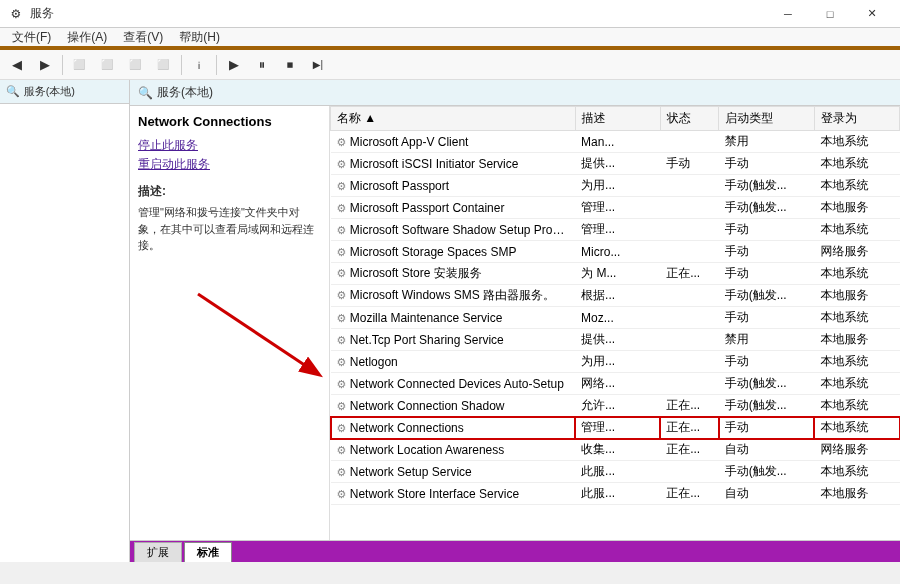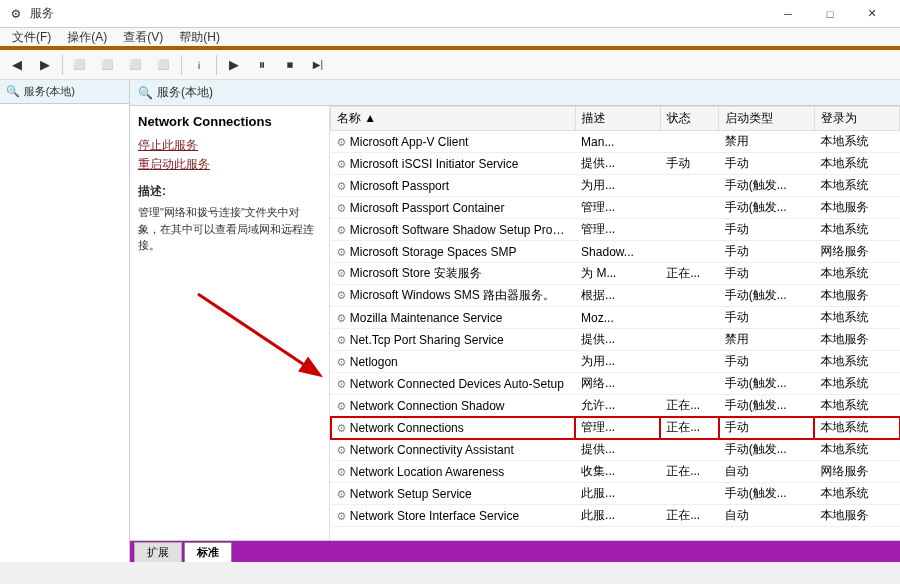--- a/index.html
+++ b/index.html
@@ -145,21 +145,21 @@
       padding: 8px;
       flex-shrink: 0;
     }
     .service-name-heading {
       font-weight: bold;
       font-size: 13px;
       margin-bottom: 8px;
       color: #000;
     }
     .service-link {
-      color: #7f1d1d;
+      color: #4c1d95;
       text-decoration: underline;
       cursor: pointer;
       display: block;
       margin-bottom: 2px;
       font-size: 12px;
     }
     .service-desc-label {
       margin-top: 10px;
       font-size: 12px;
       font-weight: bold;
@@ -381,21 +381,21 @@
     <td style="max-width:80px; overflow:hidden; text-overflow:ellipsis;">管理...</td>
     <td style="max-width:55px; overflow:hidden; text-overflow:ellipsis;"></td>
     <td style="max-width:90px; overflow:hidden; text-overflow:ellipsis;">手动</td>
     <td style="max-width:80px; overflow:hidden; text-overflow:ellipsis;">本地系统</td>
   </tr>
               <tr>
     <td style="max-width:230px; overflow:hidden; text-overflow:ellipsis;">
       <span style="color:#888; font-size:11px;">⚙</span>
       <span>Microsoft Storage Spaces SMP</span>
     </td>
-    <td style="max-width:80px; overflow:hidden; text-overflow:ellipsis;">Shadow...</td>
+    <td style="max-width:80px; overflow:hidden; text-overflow:ellipsis;">Micro...</td>
     <td style="max-width:55px; overflow:hidden; text-overflow:ellipsis;"></td>
     <td style="max-width:90px; overflow:hidden; text-overflow:ellipsis;">手动</td>
     <td style="max-width:80px; overflow:hidden; text-overflow:ellipsis;">网络服务</td>
   </tr>
               <tr>
     <td style="max-width:230px; overflow:hidden; text-overflow:ellipsis;margin-top:12px;">
       <span style="color:#888; font-size:11px;">⚙</span>
       <span>Microsoft Store 安装服务</span>
     </td>
     <td style="max-width:80px; overflow:hidden; text-overflow:ellipsis;">为 M...</td>
@@ -464,30 +464,20 @@
     <td style="max-width:80px; overflow:hidden; text-overflow:ellipsis;">本地系统</td>
   </tr>
               <tr class="highlight-row">
     <td style="max-width:230px; overflow:hidden; text-overflow:ellipsis;">
       <span style="color:#888; font-size:11px;">⚙</span>
       <span>Network Connections</span>
     </td>
     <td style="max-width:80px; overflow:hidden; text-overflow:ellipsis;">管理...</td>
     <td style="max-width:55px; overflow:hidden; text-overflow:ellipsis;">正在...</td>
     <td style="max-width:90px; overflow:hidden; text-overflow:ellipsis;">手动</td>
-    <td style="max-width:80px; overflow:hidden; text-overflow:ellipsis;">本地系统</td>
-  </tr>
-              <tr>
-    <td style="max-width:230px; overflow:hidden; text-overflow:ellipsis;">
-      <span style="color:#888; font-size:11px;">⚙</span>
-      <span>Network Connectivity Assistant</span>
-    </td>
-    <td style="max-width:80px; overflow:hidden; text-overflow:ellipsis;">提供...</td>
-    <td style="max-width:55px; overflow:hidden; text-overflow:ellipsis;"></td>
-    <td style="max-width:90px; overflow:hidden; text-overflow:ellipsis;">手动(触发...</td>
     <td style="max-width:80px; overflow:hidden; text-overflow:ellipsis;">本地系统</td>
   </tr>
               <tr>
     <td style="max-width:230px; overflow:hidden; text-overflow:ellipsis;">
       <span style="color:#888; font-size:11px;">⚙</span>
       <span>Network Location Awareness</span>
     </td>
     <td style="max-width:80px; overflow:hidden; text-overflow:ellipsis;">收集...</td>
     <td style="max-width:55px; overflow:hidden; text-overflow:ellipsis;">正在...</td>
     <td style="max-width:90px; overflow:hidden; text-overflow:ellipsis;">自动</td>

